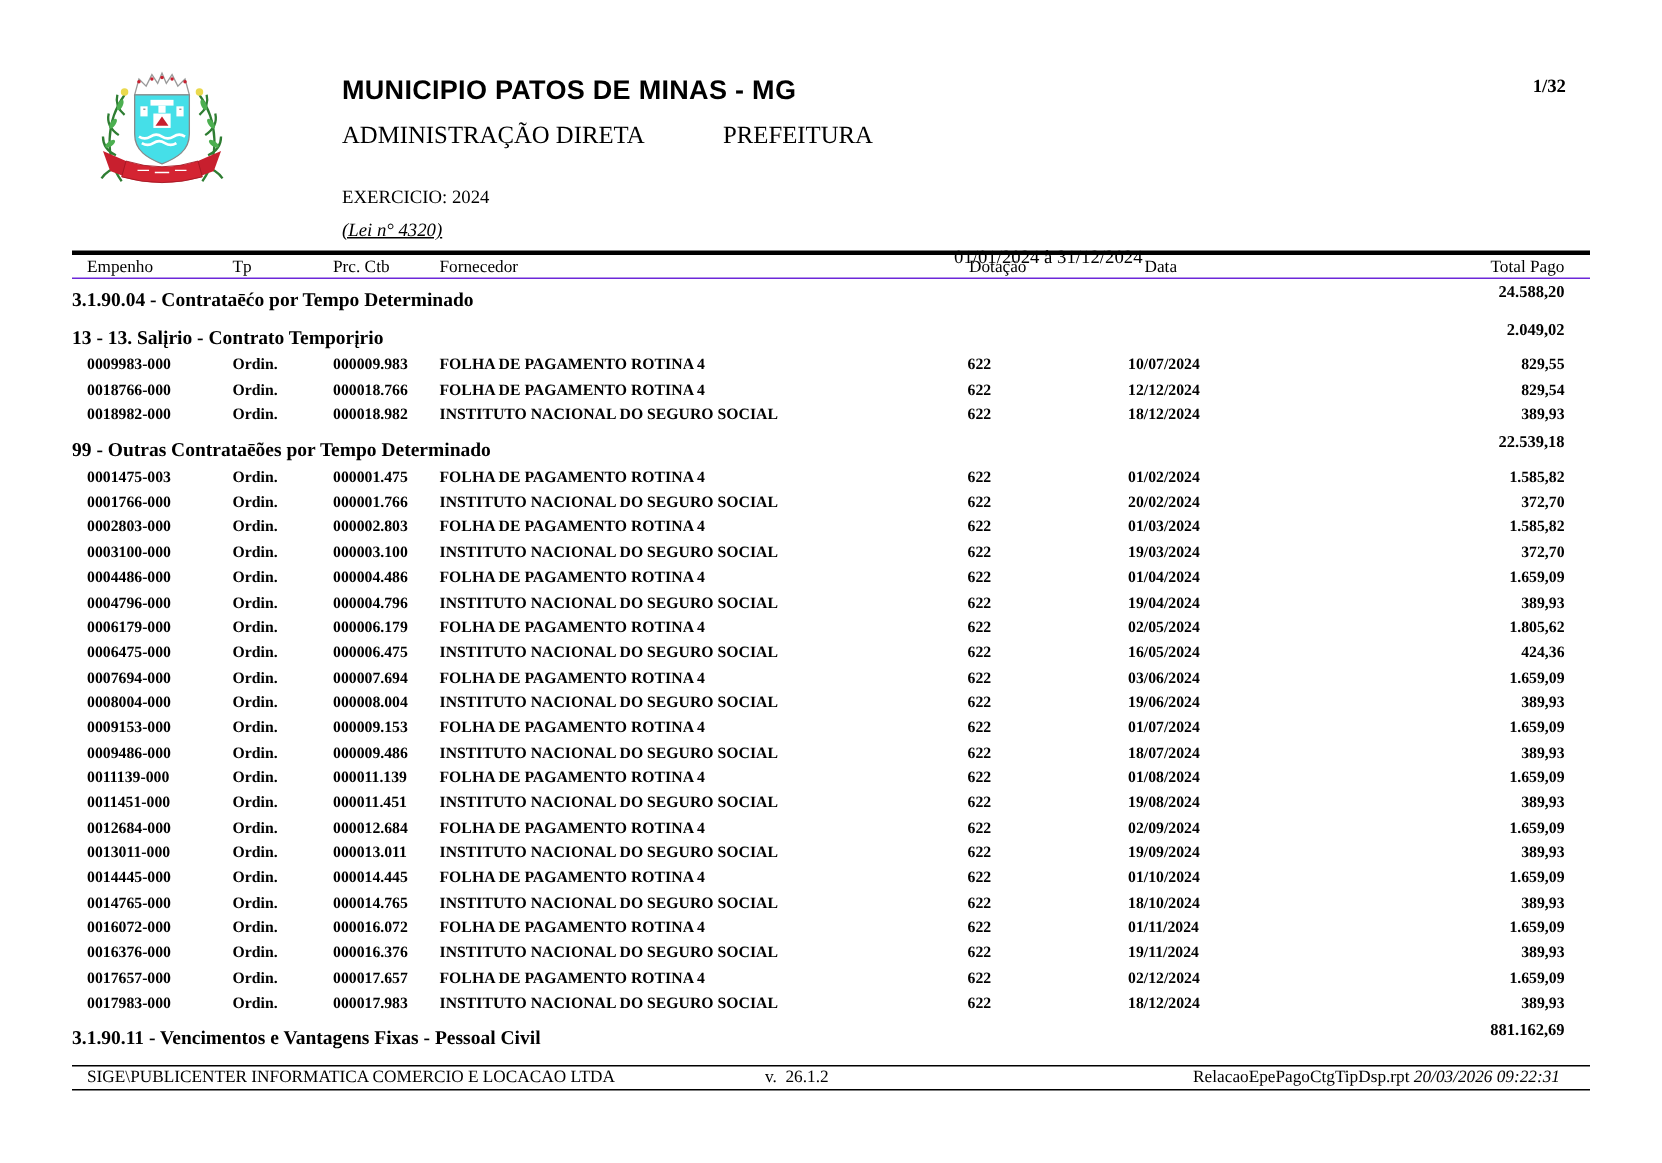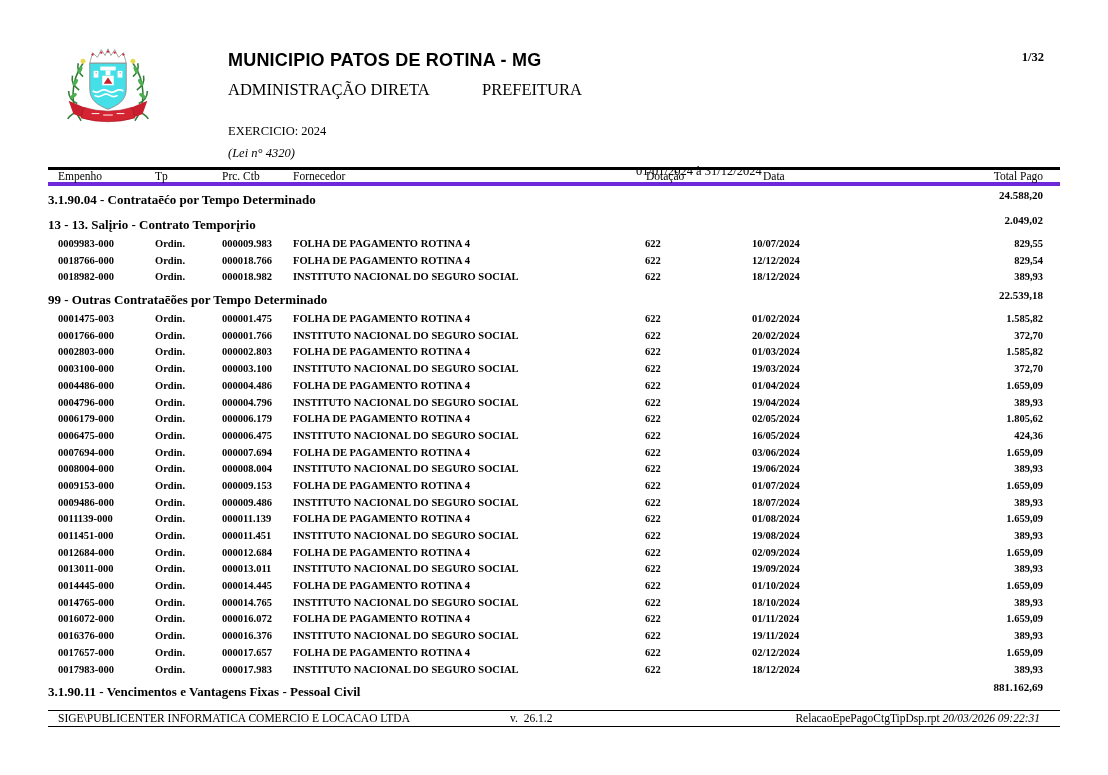--- a/index.html
+++ b/index.html
@@ -9,27 +9,27 @@
     font-family:"Liberation Serif", serif; overflow:hidden;
   }
   
   .coat { position:absolute; left:60px; top:42px; width:96px; height:100px; }
   .muni { position:absolute; left:228px; top:50px; font-family:"Liberation Sans", sans-serif;
           font-weight:bold; font-size:18px; letter-spacing:.2px; }
   .adminline { position:absolute; left:228px; top:80px; width:340px; font-size:16.5px; }
   .adminline .entity { position:absolute; left:254px; top:0; }
   .rpt-title { position:absolute; left:228px; top:100px; font-family:"Liberation Sans", sans-serif; font-size:13px; }
   .exercise { position:absolute; left:228px; top:124px; font-size:12.5px; }
-  .law { position:absolute; left:228px; top:146px; font-size:12.5px; font-style:italic; }
+  .law { position:absolute; left:228px; top:146px; font-size:12.5px; font-style:italic;text-decoration:underline; }
   .period { position:absolute; left:636px; top:164px; font-size:12.5px; }
   .pageno { position:absolute; right:64px; top:50px; font-size:12.5px; font-weight:bold; }
   
   .tbl { position:absolute; left:48px; top:167px; width:1012px; }
   .grid { display:grid; grid-template-columns:107px 67px 71px 352px 107px 130px 1fr; }
-  .thead { border-top:3px solid #000; border-bottom:4px solid #6d28d9; height:19px; align-items:center;
+  .thead { border-top:3px solid #000; border-bottom:1px solid #6d28d9; height:19px; align-items:center;
            font-size:11.5px; }
   .thead .h1 { padding-left:10px; }
   .thead .h5 { padding-left:1px; }
   .thead .h6 { padding-left:11px; }
   .thead .h7 { text-align:right; padding-right:17px; }
   .drow { height:16.7px; line-height:16.7px; font-size:10.5px; white-space:nowrap;font-weight:bold; }
   .drow .c1 { padding-left:10px; }
   .drow .c7 { text-align:right; padding-right:17px; }
   .srow { position:relative; height:25px; }
   .srow .s-title { position:absolute; left:0; top:6px; font-weight:bold; font-size:13px; white-space:nowrap; }
@@ -104,21 +104,21 @@
     <g>
       <path d="M25,66 L9,59 L14,73 L25,77 Z" fill="#c81f2e"></path>
       <path d="M75,66 L91,59 L86,73 L75,77 Z" fill="#c81f2e"></path>
       <path d="M25,66 Q50,74 75,66 L78,77 Q50,85 22,77 Z" fill="#d42432" stroke="#a01622" stroke-width="0.6"></path>
       <g stroke="#ffffff" stroke-width="1" fill="none">
         <path d="M33,72.5 h8 M45,74 h10 M59,72.5 h8"></path>
       </g>
     </g>
   </svg>
 
-  <div class="muni">MUNICIPIO PATOS DE ROTINA - MG</div>
+  <div class="muni">MUNICIPIO PATOS DE MINAS - MG</div>
   <div class="adminline">
     <span>ADMINISTRAÇÃO DIRETA</span>
     <span class="entity">PREFEITURA</span>
   </div>
   <div class="exercise">EXERCICIO: 2024</div>
   <div class="law">(Lei n° 4320)</div>
   <div class="period">01/01/2024 à 31/12/2024</div>
   <div class="pageno">1/32</div>
 
   <div class="tbl">

